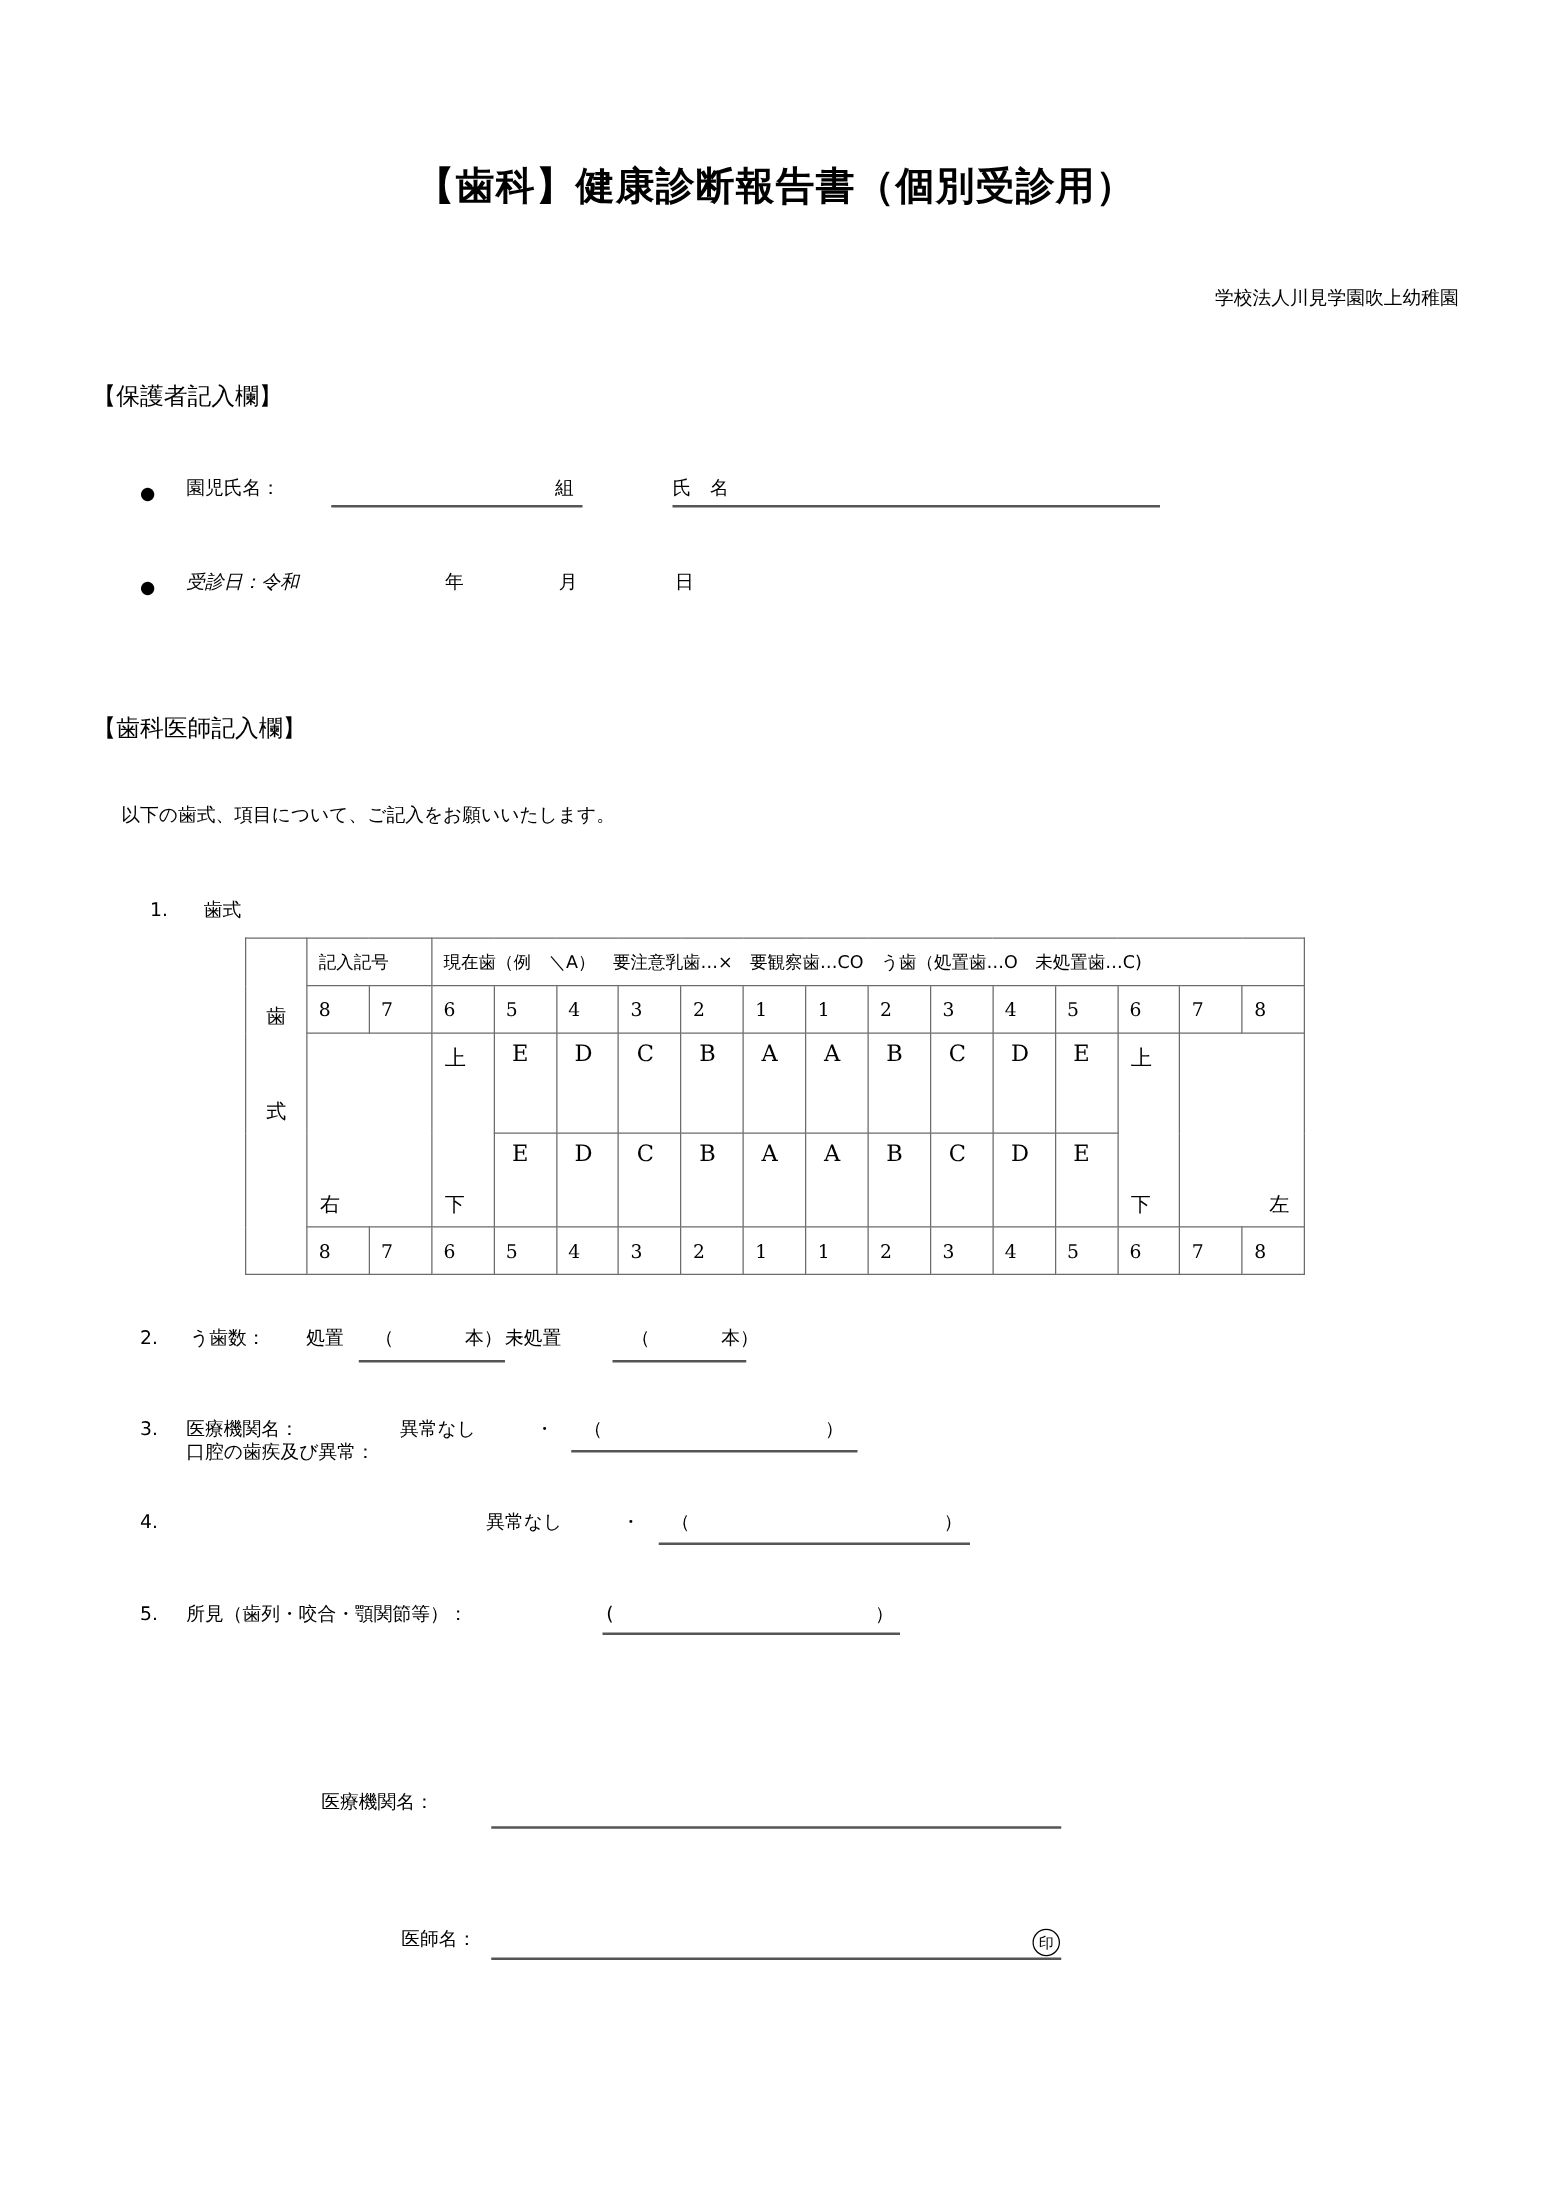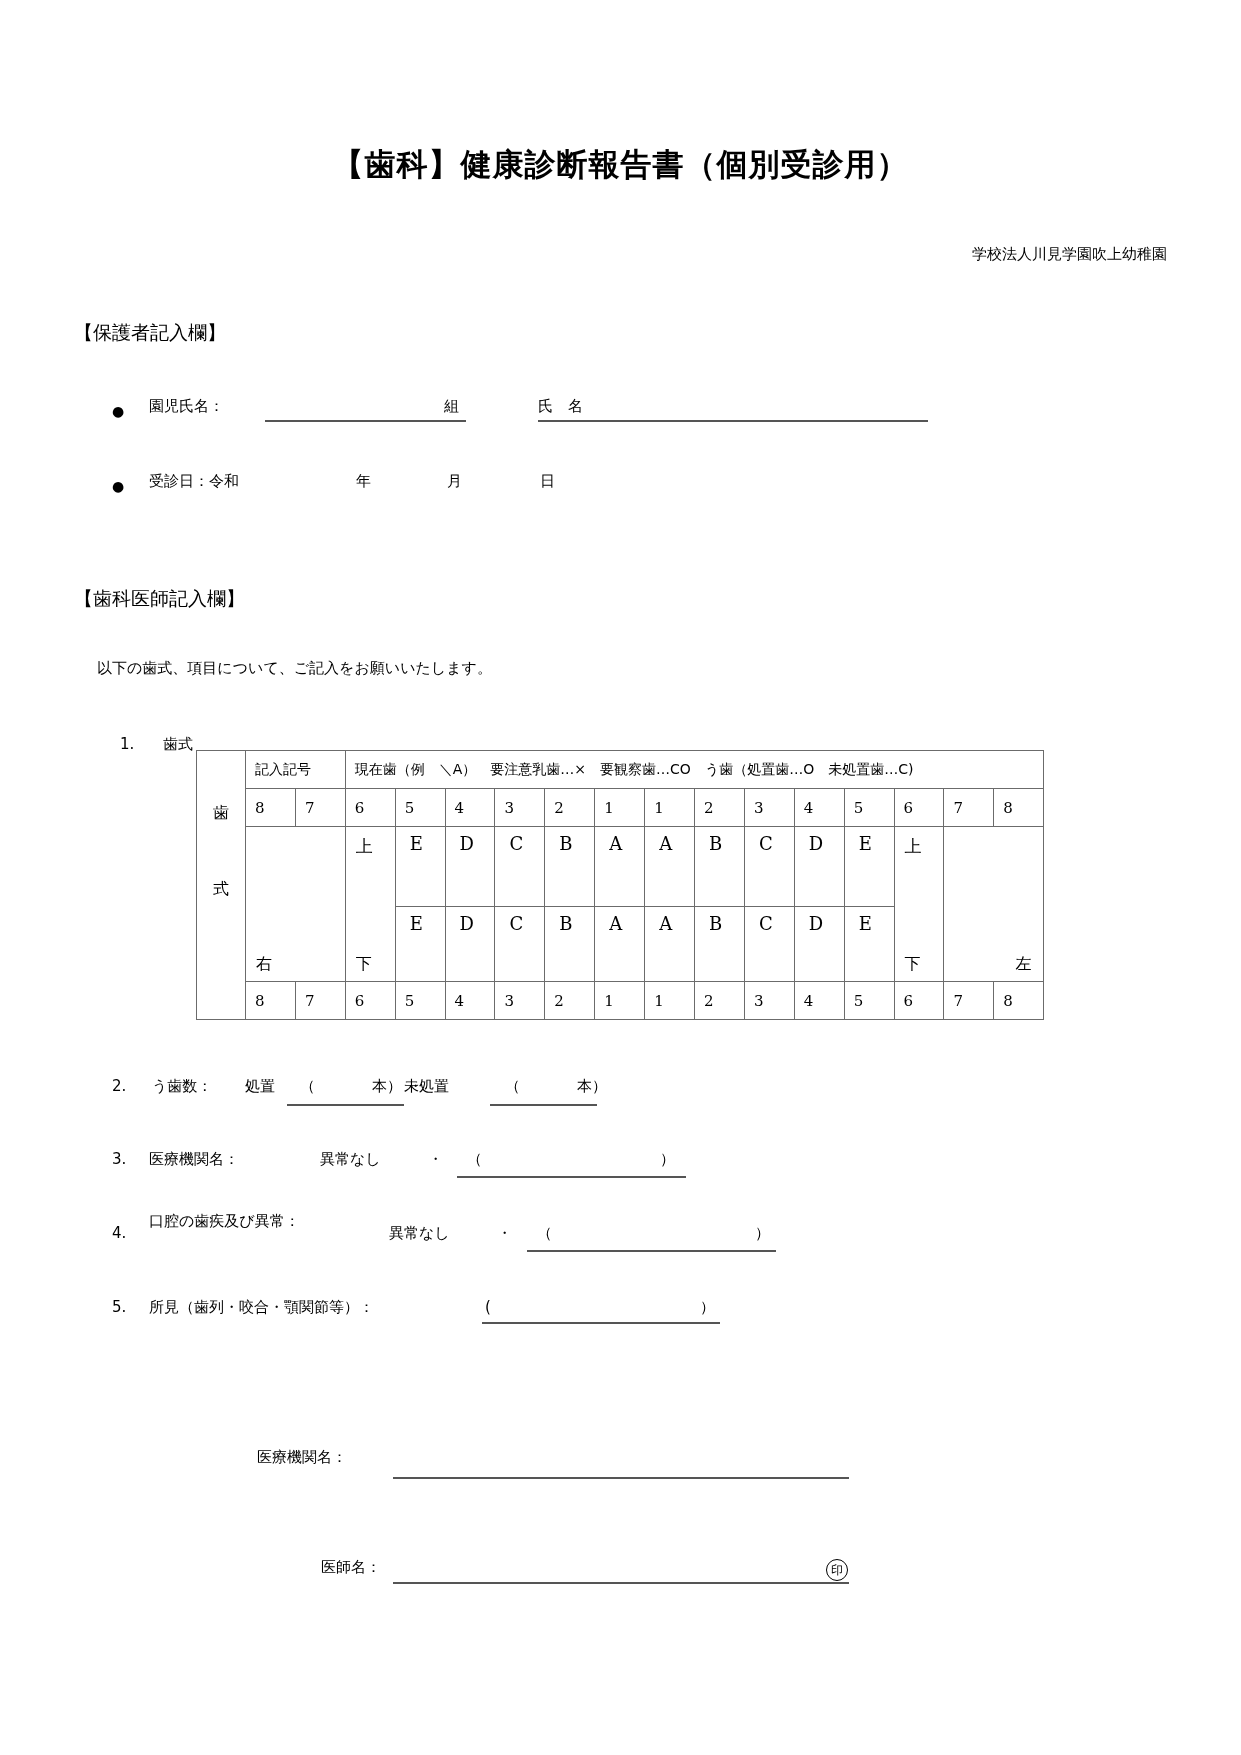--- a/index.html
+++ b/index.html
@@ -1,18 +1,18 @@
 <!DOCTYPE html>
 <html><head>
 <meta charset="utf-8">
 <style>
   html, body { margin: 0; padding: 0; background: #ffffff; }
   body { width: 1241px; height: 1755px; position: relative; overflow: hidden;
          font-family: "DejaVu Sans", "Liberation Sans", sans-serif; color: #000; }
-  .abs { position: absolute; white-space: nowrap; margin-top: 16px; }
+  .abs { position: absolute; white-space: nowrap; }
   .title { left: 0; width: 1241px; top: 128px; text-align: center; font-size: 31px; font-weight: bold; letter-spacing: 1px; }
   .org { right: 74px; top: 229px; font-size: 15px; }
   .sec { font-size: 19px; }
   .t { font-size: 15px; }
   .bullet { font-size: 14px; }
   .uline { border-bottom: 2px solid #555; height: 0; }
   
   table.teeth { position: absolute; left: 196px; top: 750px; border-collapse: collapse; table-layout: fixed; width: 848px; }
   table.teeth td { border: 1.5px solid #6b6b6b; padding: 0 0 0 9px; font-size: 15px; vertical-align: middle; font-family: "DejaVu Serif", "Liberation Serif", serif; }
   table.teeth td.hdr { font-family: "DejaVu Sans", sans-serif; font-size: 14px; margin-top: 33px; }
@@ -40,21 +40,21 @@
 <div class="abs sec" style="left:74px; top:304px;">【保護者記入欄】</div>
 
 <div class="abs bullet" style="left:112px; top:387px;">●</div>
 <div class="abs t" style="left:149px; top:381px;">園児氏名：</div>
 <div class="abs uline" style="left:265px; top:404px; width:201px;"></div>
 <div class="abs t" style="left:444px; top:381px;">組</div>
 <div class="abs t" style="left:538px; top:381px;">氏　名</div>
 <div class="abs uline" style="left:538px; top:404px; width:390px;"></div>
 
 <div class="abs bullet" style="left:112px; top:462px;">●</div>
-<div class="abs t" style="left:149px; top:456px;">受診日：令和</div>
+<div class="abs t" style="left:149px; top:456px;font-style:italic;">受診日：令和</div>
 <div class="abs t" style="left:356px; top:456px;">年</div>
 <div class="abs t" style="left:447px; top:456px;">月</div>
 <div class="abs t" style="left:540px; top:456px;">日</div>
 
 <div class="abs sec" style="left:74px; top:570px;">【歯科医師記入欄】</div>
 <div class="abs t" style="left:97px; top:643px;">以下の歯式、項目について、ご記入をお願いいたします。</div>
 
 <div class="abs t" style="left:120px; top:719px;">1.</div>
 <div class="abs t" style="left:163px; top:719px;">歯式</div>
 
@@ -205,21 +205,21 @@
 
 <div class="abs t" style="left:112px; top:1134px;">3.</div>
 <div class="abs t" style="left:149px; top:1134px;">医療機関名：</div>
 <div class="abs t" style="left:320px; top:1134px;">異常なし</div>
 <div class="abs t" style="left:428px; top:1134px;">・</div>
 <div class="abs t" style="left:467px; top:1134px;">（</div>
 <div class="abs t" style="left:660px; top:1134px;">）</div>
 <div class="abs uline" style="left:457px; top:1160px; width:229px;"></div>
 
 <div class="abs t" style="left:112px; top:1208px;">4.</div>
-<div class="abs t" style="left:149px; top:1196px;">口腔の歯疾及び異常：</div>
+<div class="abs t" style="left:149px; top:1152px;">口腔の歯疾及び異常：</div>
 <div class="abs t" style="left:389px; top:1208px;">異常なし</div>
 <div class="abs t" style="left:497px; top:1208px;">・</div>
 <div class="abs t" style="left:537px; top:1208px;">（</div>
 <div class="abs t" style="left:755px; top:1208px;">）</div>
 <div class="abs uline" style="left:527px; top:1234px; width:249px;"></div>
 
 <div class="abs t" style="left:112px; top:1282px;">5.</div>
 <div class="abs t" style="left:149px; top:1282px;">所見（歯列・咬合・顎関節等）：</div>
 <div class="abs t" style="left:485px; top:1282px;">(</div>
 <div class="abs t" style="left:700px; top:1282px;">）</div>

